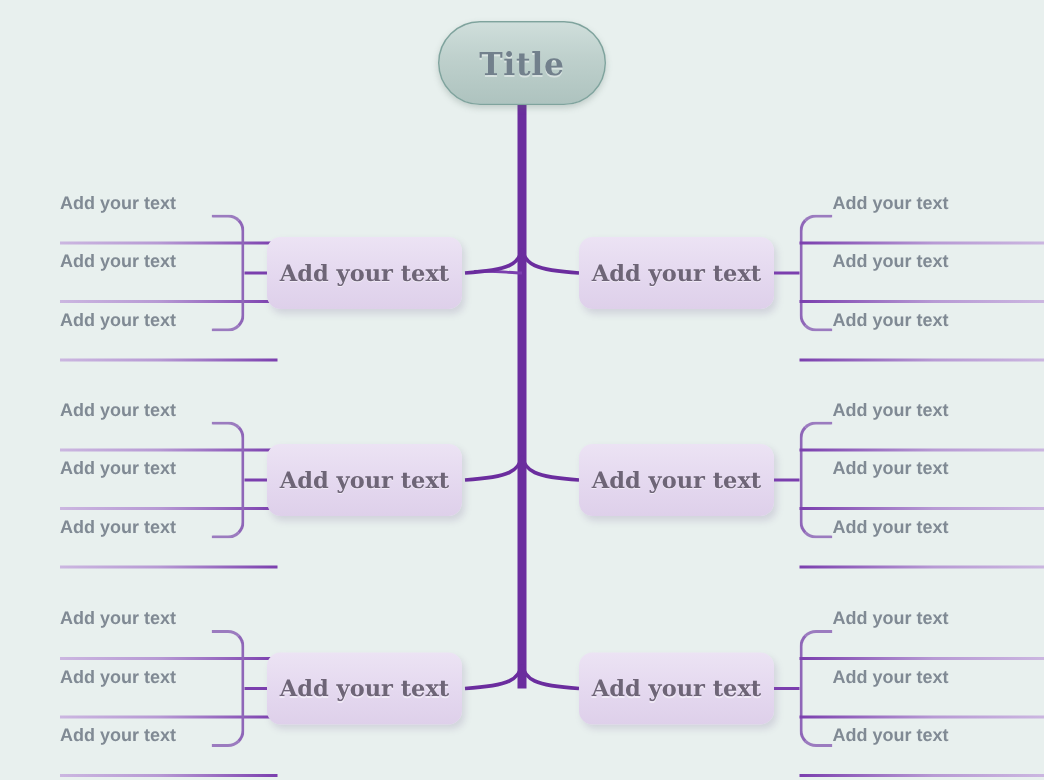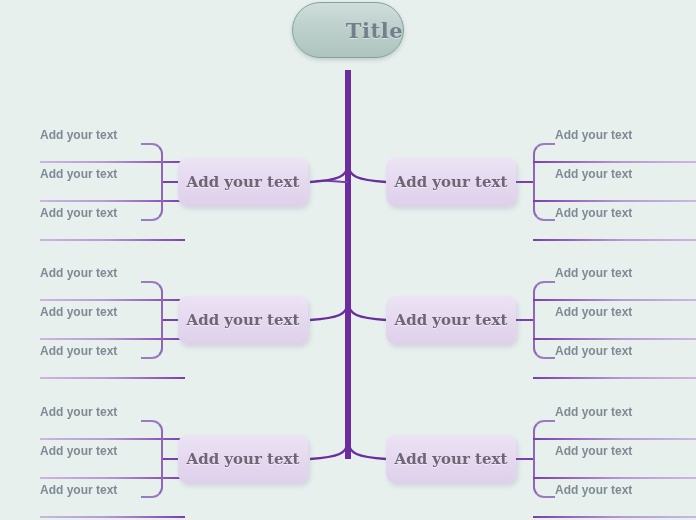--- a/index.html
+++ b/index.html
@@ -10,26 +10,26 @@
     overflow:hidden;
   }
   #canvas{position:relative;width:696px;height:520px;overflow:hidden;}
 
   
   #spine-layer{position:absolute;left:0;top:0;width:696px;height:520px;}
 
   
   .title-node{
     position:absolute;
-    left:292px;top:2px;width:112px;height:56px;
+    left:292px;top:14px;width:112px;height:56px;
     border-radius:28px;
     background:linear-gradient(180deg,#cfdedb 0%,#bed0cc 45%,#aec3bf 100%);
     border:1px solid #7fa39d;
     box-shadow:0 2px 4px rgba(90,110,105,.28);
-    display:flex;align-items:center;justify-content:flex-end;
+    display:flex;align-items:center;justify-content:center;
     box-sizing:border-box;
   }
   .title-node .title-text{
     font-family:"DejaVu Serif",serif;
     font-weight:bold;
     font-size:21px;
     letter-spacing:.5px;
     color:#72808c;
     text-shadow:0 1px 0 rgba(255,255,255,.45);
   }

